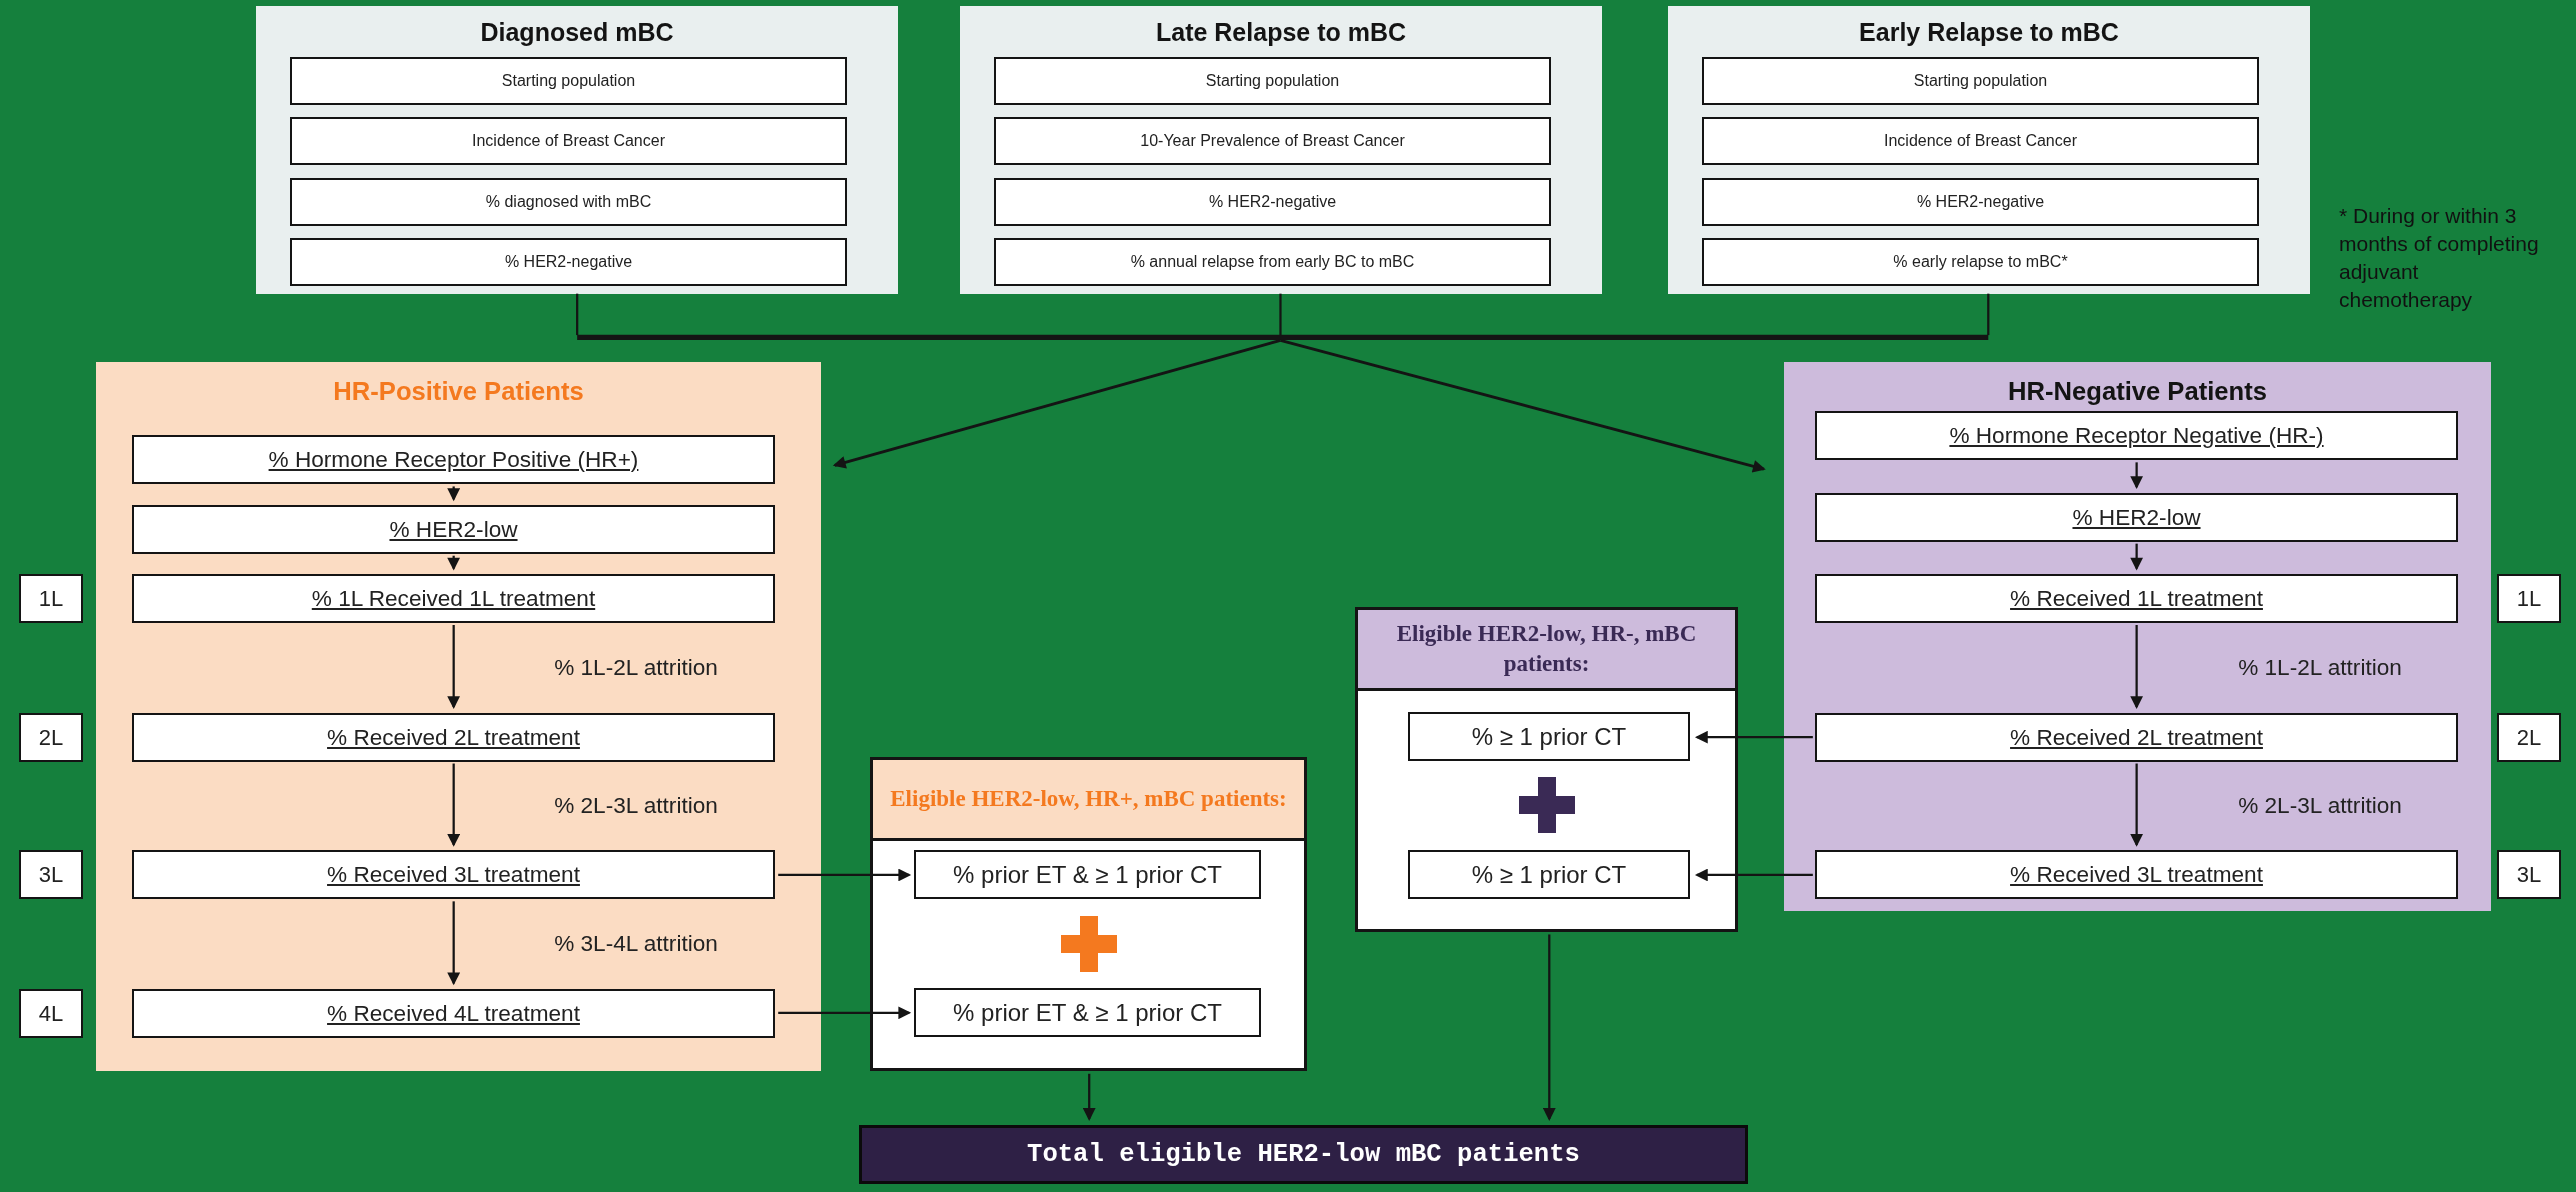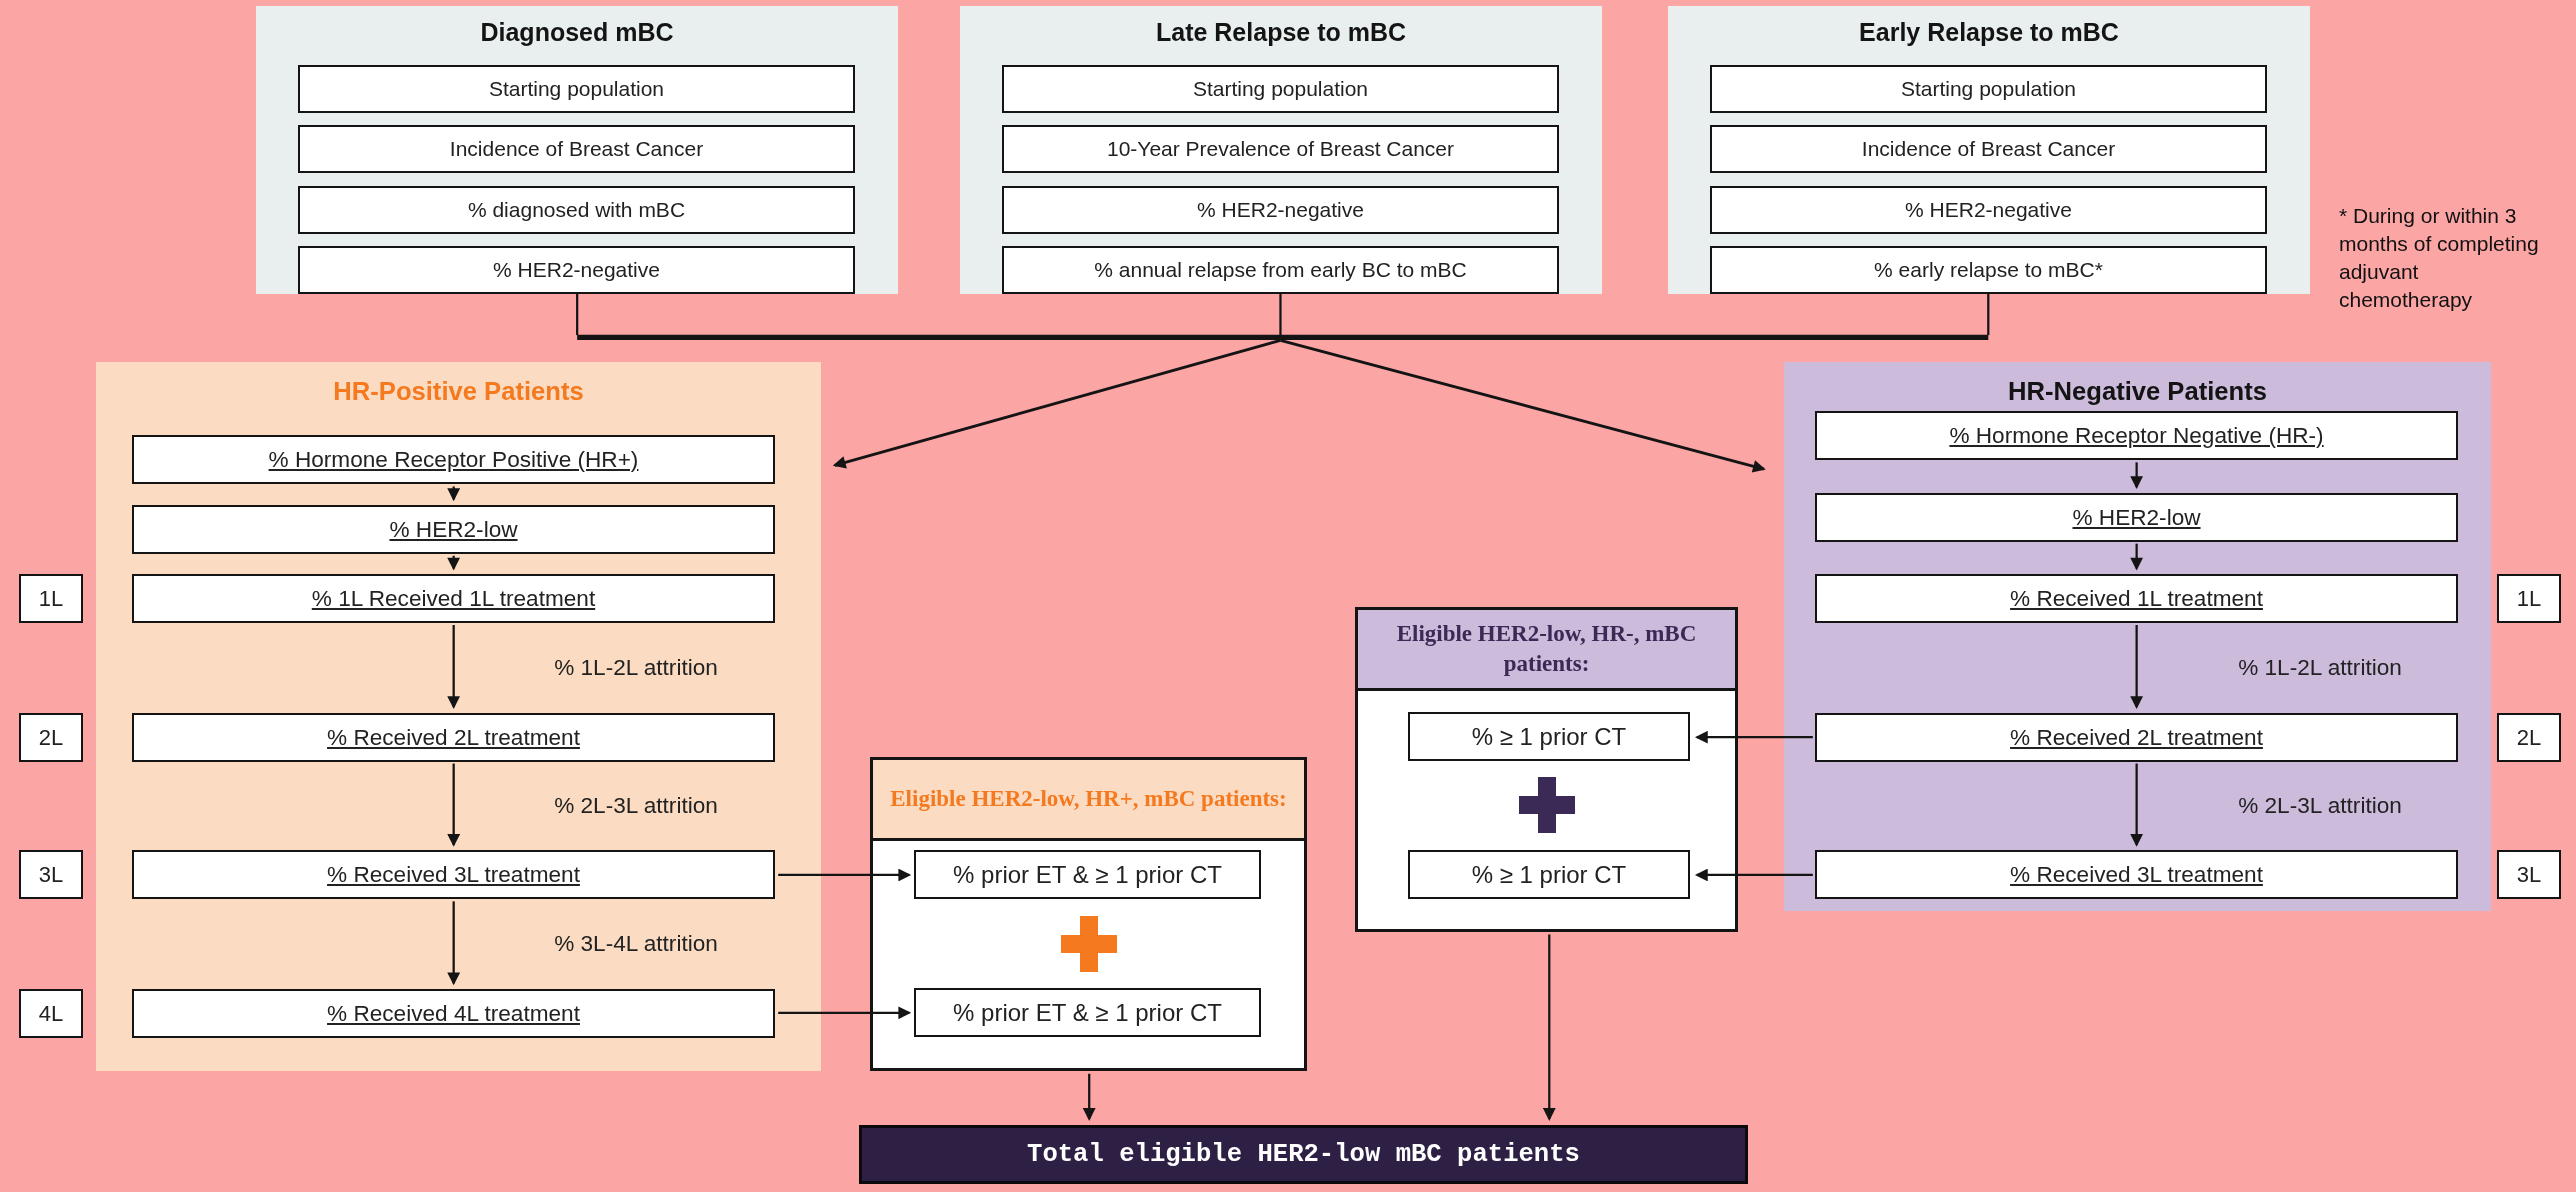--- a/index.html
+++ b/index.html
@@ -2,28 +2,28 @@
 <html style="--section-bg: #E9EFEF; --peach-bg: #FBDCC3; --orange: #F4791F; --purple-bg: #CDBBDC; --dark-purple: #3A2A55; --total-bg: #2E2045; --line-color: #141414; --box-bg: #FFFFFF;font-size:12px"><head>
 <meta charset="utf-8">
 <style>
   :root{
     --section-bg:#E9EFEF; --peach-bg:#FBDCC3; --orange:#F4791F;
     --purple-bg:#CDBBDC; --dark-purple:#3A2A55; --total-bg:#2E2045;
     --line-color:#141414; --box-bg:#FFFFFF;
   }
   html,body{margin:0;padding:0;background:#fff;}
   body{font-family:"Liberation Sans","DejaVu Sans",sans-serif;color:#1c1c1c;}
-  #canvas{position:relative;width:2576px;height:1192px;background:#fca5a5;overflow:hidden;}
+  #canvas{position:relative;width:2576px;height:1192px;background:#15803d;overflow:hidden;}
 
   
   .top-sec{position:absolute;top:6px;width:642px;height:288px;background:var(--section-bg);}
   .sec-title{margin:0;padding-top:12px;text-align:center;font-size:25px;font-weight:bold;color:#141414;}
-  .tbox{position:absolute;left:42px;width:553px;height:44px;border:2.3px solid var(--line-color);
+  .tbox{position:absolute;left:34px;width:553px;height:44px;border:2.3px solid var(--line-color);
         background:var(--box-bg);display:flex;align-items:center;justify-content:center;
-        font-size:21px;color:#222;margin-top:8px;}
+        font-size:16px;color:#222;}
 
   .footnote{position:absolute;left:2339px;top:202px;width:230px;font-size:21px;line-height:28px;
             color:#111;font-weight:500;}
   .footnote span{display:block;}
 
   
   .panel{position:absolute;}
   .panel-pos{left:96px;top:362px;width:725px;height:709px;background:var(--peach-bg);}
   .panel-neg{left:1784px;top:362px;width:707px;height:549px;background:var(--purple-bg);}
   .panel-title{margin:0;padding-top:15px;text-align:center;font-size:25.6px;font-weight:bold;}

